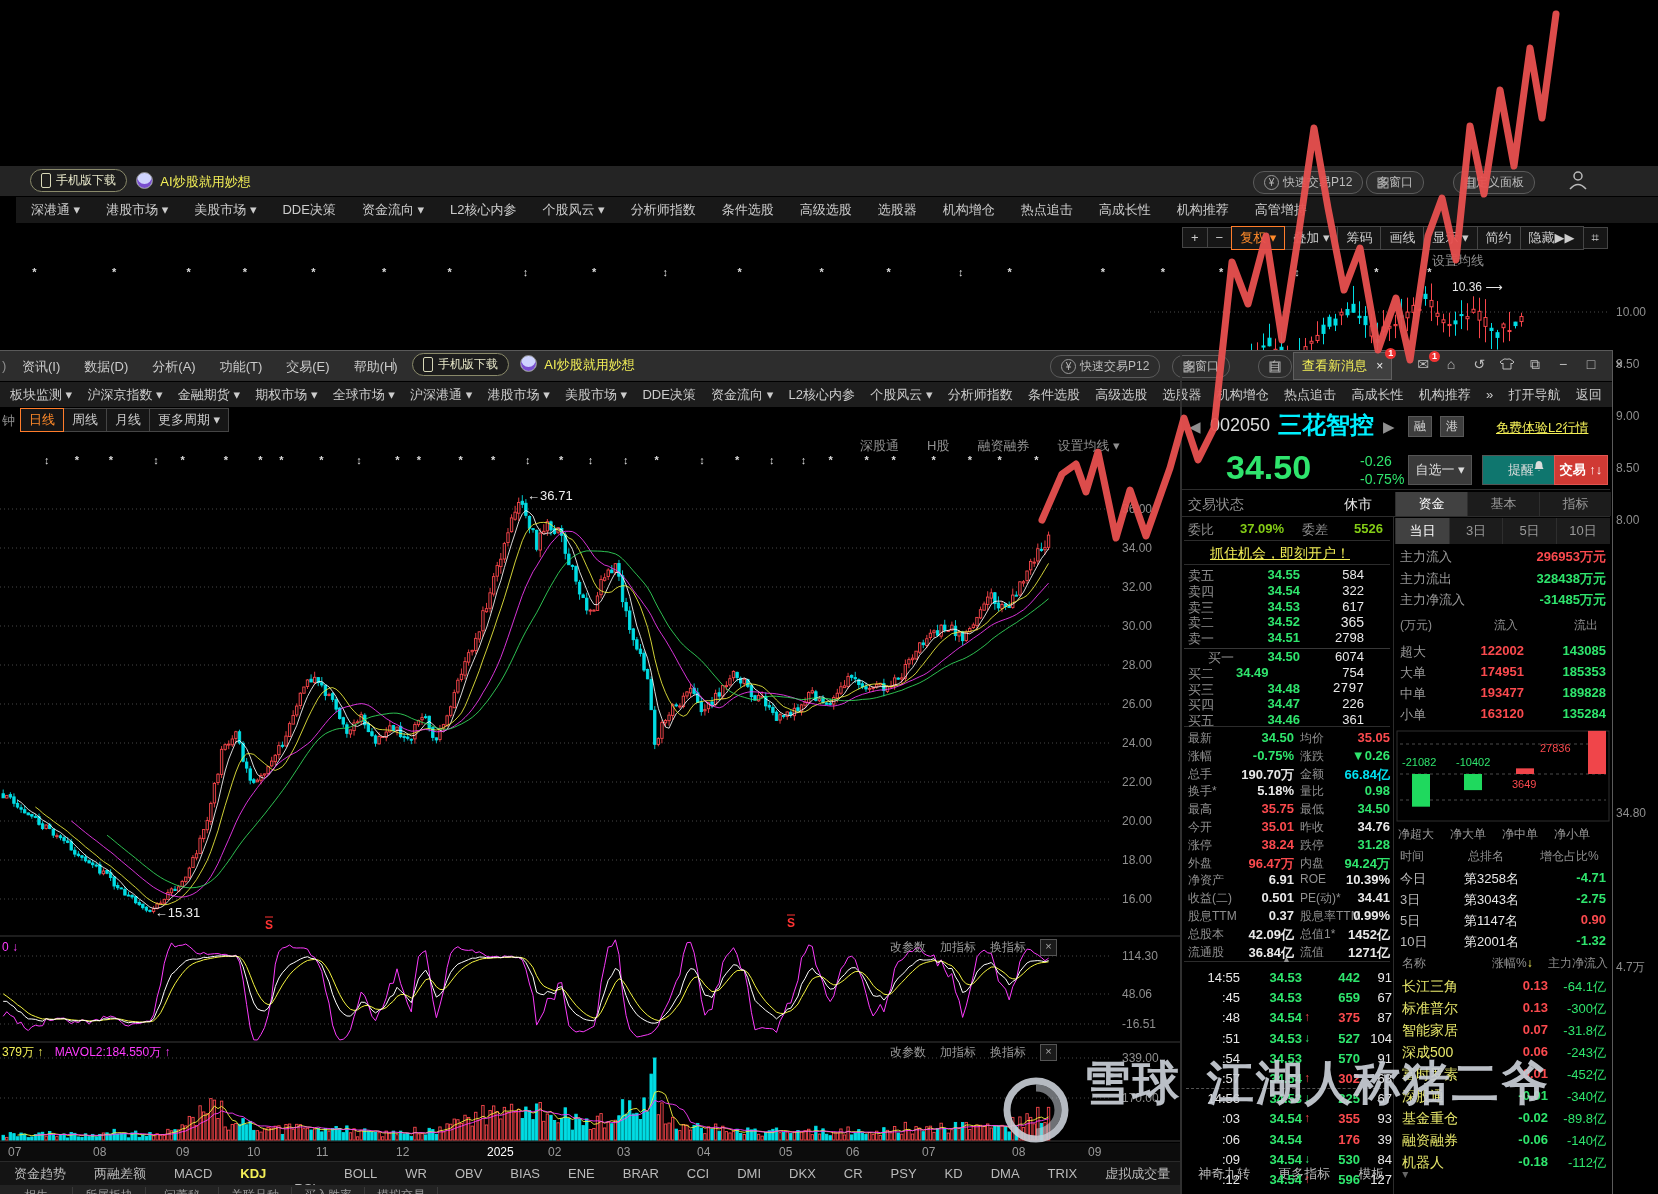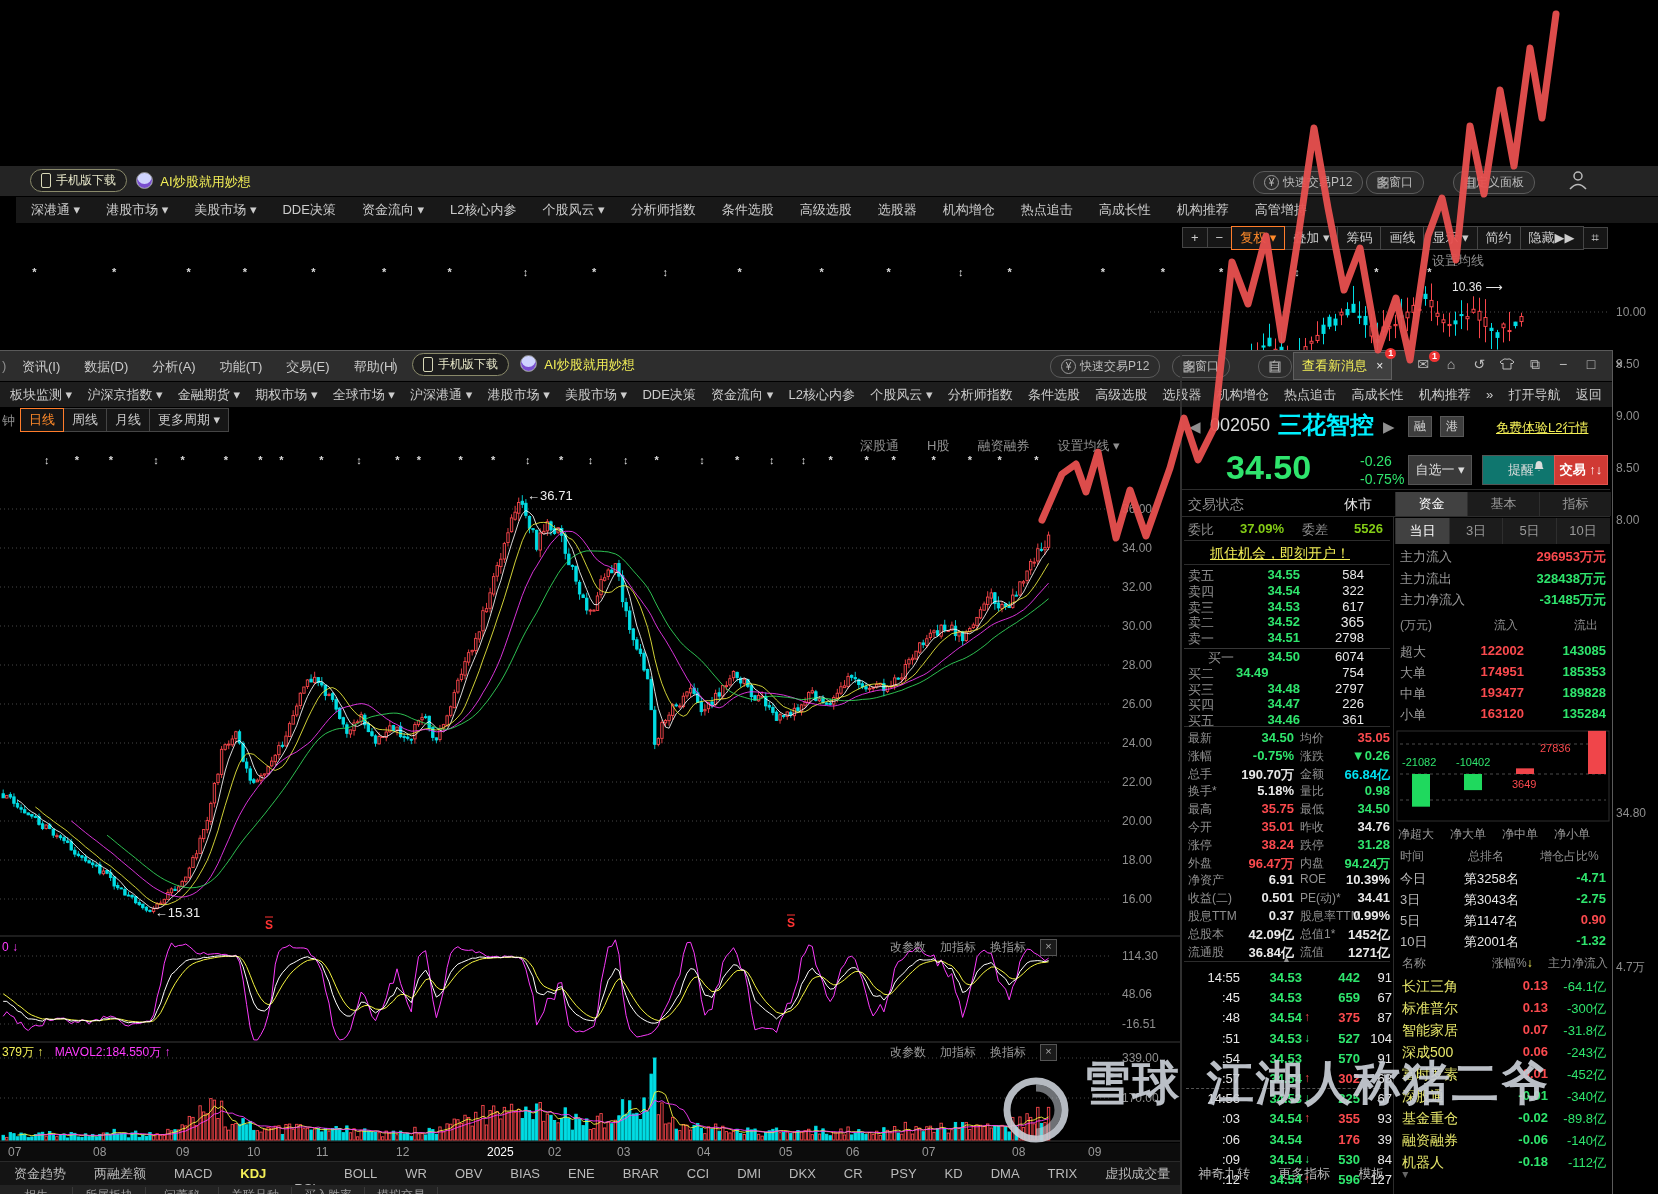--- a/index.html
+++ b/index.html
@@ -1417,21 +1417,21 @@
     <div class="abs" style="left: 1236px; top: 630.2px; width: 64px; text-align: right; font-size: 13px; font-weight: bold; color: rgb(47, 229, 109);">34.51</div>
     <div class="abs" style="left: 1306px; top: 630.2px; width: 58px; text-align: right; font-size: 13px; color: rgb(232, 232, 232);">2798</div>
     <div class="abs" style="left: 1188px; top: 649px; font-size: 13px; color: rgb(143, 143, 143); margin-left: 20px;">买一</div>
     <div class="abs" style="left: 1236px; top: 649px; width: 64px; text-align: right; font-size: 13px; font-weight: bold; color: rgb(47, 229, 109);">34.50</div>
     <div class="abs" style="left: 1306px; top: 649px; width: 58px; text-align: right; font-size: 13px; color: rgb(232, 232, 232);">6074</div>
     <div class="abs" style="left: 1188px; top: 664.8px; font-size: 13px; color: rgb(143, 143, 143);">买二</div>
     <div class="abs" style="left: 1236px; top: 664.8px; width: 64px; text-align: left; font-size: 13px; font-weight: bold; color: rgb(47, 229, 109);">34.49</div>
     <div class="abs" style="left: 1306px; top: 664.8px; width: 58px; text-align: right; font-size: 13px; color: rgb(232, 232, 232);">754</div>
     <div class="abs" style="left: 1188px; top: 680.6px; font-size: 13px; color: rgb(143, 143, 143);">买三</div>
     <div class="abs" style="left: 1236px; top: 680.6px; width: 64px; text-align: right; font-size: 13px; font-weight: bold; color: rgb(47, 229, 109);">34.48</div>
-    <div class="abs" style="left: 1306px; top: 680.6px; width: 58px; text-align: right; font-size: 13px; color: rgb(232, 232, 232);">2797</div>
+    <div class="abs" style="left: 1306px; top: 680.6px; width: 58px; text-align: right; font-size: 13px; color: rgb(232, 232, 232); font-family: Liberation Mono, monospace;">2797</div>
     <div class="abs" style="left: 1188px; top: 696.4px; font-size: 13px; color: rgb(143, 143, 143);">买四</div>
     <div class="abs" style="left: 1236px; top: 696.4px; width: 64px; text-align: right; font-size: 13px; font-weight: bold; color: rgb(47, 229, 109);">34.47</div>
     <div class="abs" style="left: 1306px; top: 696.4px; width: 58px; text-align: right; font-size: 13px; color: rgb(232, 232, 232);">226</div>
     <div class="abs" style="left: 1188px; top: 712.2px; font-size: 13px; color: rgb(143, 143, 143);">买五</div>
     <div class="abs" style="left: 1236px; top: 712.2px; width: 64px; text-align: right; font-size: 13px; font-weight: bold; color: rgb(47, 229, 109);">34.46</div>
     <div class="abs" style="left: 1306px; top: 712.2px; width: 58px; text-align: right; font-size: 13px; color: rgb(232, 232, 232);">361</div>
     <div class="abs" style="left: 1188px; top: 730px; font-size: 12px; color: rgb(143, 143, 143);">最新</div>
     <div class="abs" style="left: 1216px; top: 730px; width: 78px; text-align: right; font-size: 13px; font-weight: bold; color: rgb(47, 229, 109);">34.50</div>
     <div class="abs" style="left: 1300px; top: 730px; font-size: 12px; color: rgb(143, 143, 143);">均价</div>
     <div class="abs" style="left: 1316px; top: 730px; width: 74px; text-align: right; font-size: 13px; font-weight: bold; color: rgb(251, 74, 78);">35.05</div>

